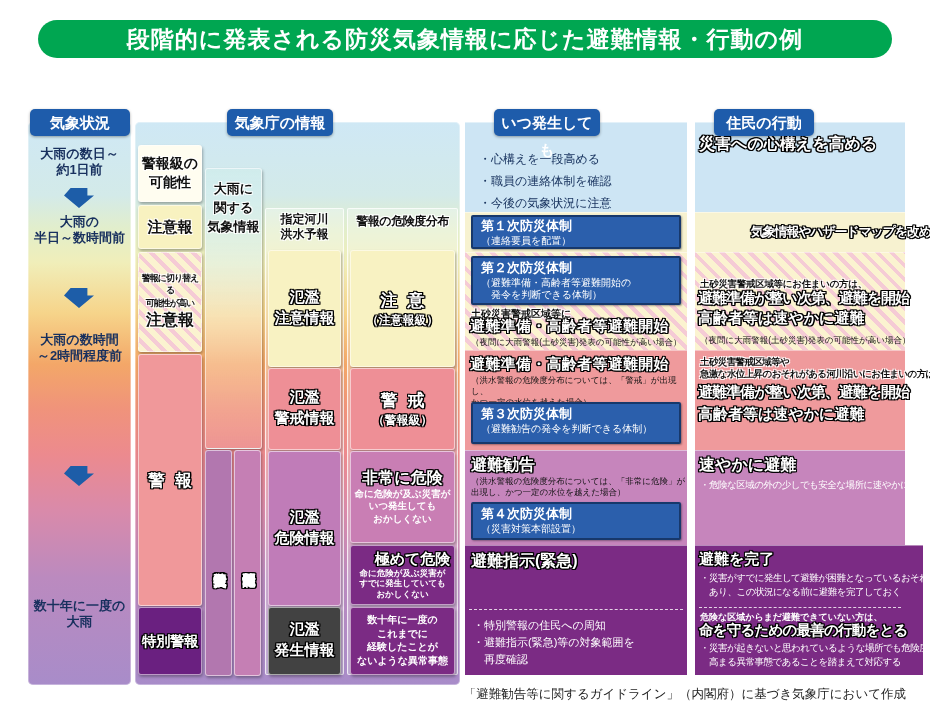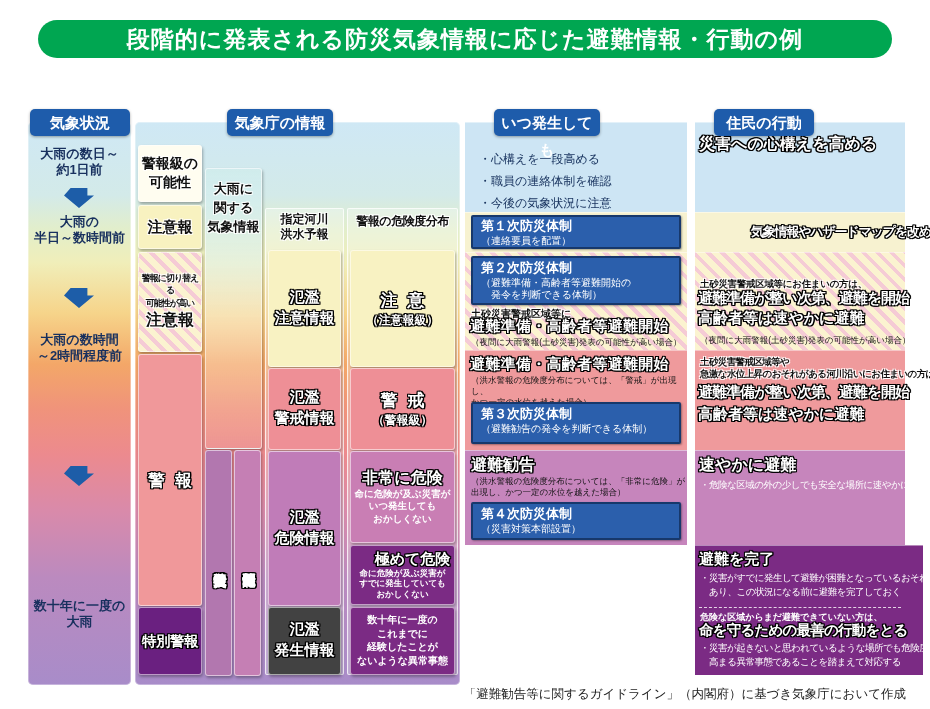--- a/index.html
+++ b/index.html
@@ -195,20 +195,29 @@
   <div class="band" style="left:465px;top:450px;width:222px;height:95px;background:#c685bc;">
     <div class="abs olw nw" style="left:6px;top:5px;font-size:16px;">避難勧告</div>
     <div class="abs pre" style="left:6px;top:26px;font-size:8.5px;color:#111;line-height:1.3;">（洪水警報の危険度分布については、「非常に危険」が
 出現し、かつ一定の水位を越えた場合）</div>
     <div class="bluebox" style="left:6px;top:52px;width:210px;height:38px;">
       <div class="t">第４次防災体制</div>
       <div class="s">（災害対策本部設置）</div>
     </div>
   </div>
 
+  <div class="band" style="left:465px;top:545px;width:222px;height:130px;background:#7b2b84;">
+    <div class="abs olw nw" style="left:6px;top:6px;font-size:16px;">避難指示(緊急)</div>
+    <div class="dash" style="left:4px;top:64px;width:214px;"></div>
+    <div class="abs" style="left:8px;top:72px;width:208px;">
+      <div class="wblt pre" style="font-size:11px;line-height:17px;">・特別警報の住民への周知</div>
+      <div class="wblt pre" style="font-size:11px;line-height:17px;">・避難指示(緊急)等の対象範囲を
+　再度確認</div>
+    </div>
+  </div>
 
   <div class="band" style="left:695px;top:122px;width:210px;height:90px;">
     <div class="band" style="left:0;top:0;width:210px;height:90px;background:#cde5f4;"></div>
     <div class="abs olw nw" style="left:4px;top:12px;font-size:16px;">災害への心構えを高める</div>
   </div>
 
   <div class="band" style="left:695px;top:212px;width:210px;height:40px;background:#f7f2d0;">
     <div class="abs olw nw" style="left:16px;top:11px;font-size:13px;letter-spacing:-1.2px;padding-left:40px;">気象情報やハザードマップを改めて確認</div>
   </div>
 

